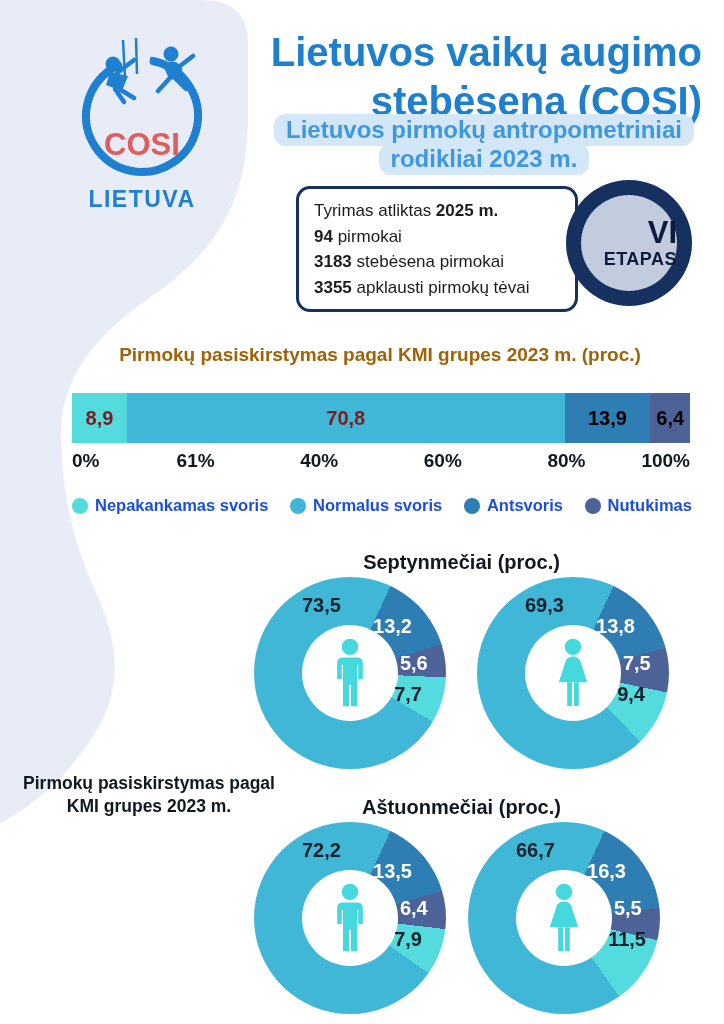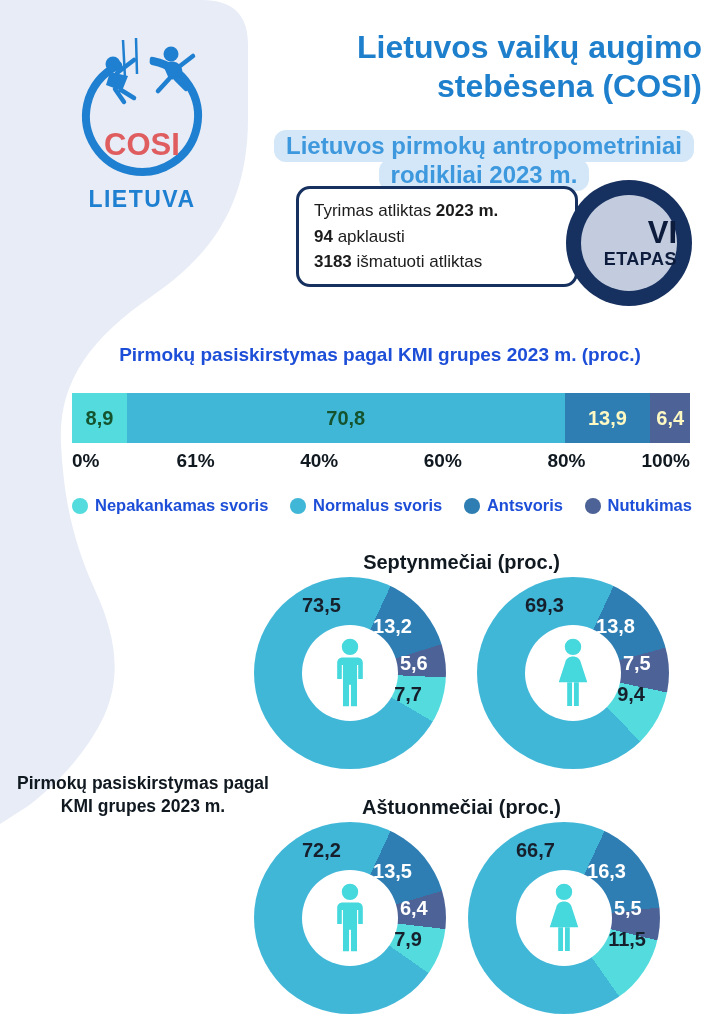--- a/index.html
+++ b/index.html
@@ -13,23 +13,23 @@
   
   .blob-svg { position:absolute; left:0; top:0; z-index:0; }
 
   
   .logo-wrap { left:60px; top:28px; width:164px; text-align:center; z-index:2; }
   .logo-country { font-size:23px; font-weight:bold; color:#1f7fd0; letter-spacing:1.5px; margin-top:2px; }
 
   
   .main-title {
     left:248px; top:28px; width:454px; text-align:right;
-    font-size:32px; line-height:1.22; font-weight:bold; color:#1e7fcc; z-index:2;
-  }
-  .subtitle { left:258px; top:114px; width:452px; text-align:center; z-index:2;margin-top:16px; }
+    font-size:40px; line-height:1.22; font-weight:bold; color:#1e7fcc; z-index:2;
+  }
+  .subtitle { left:258px; top:114px; width:452px; text-align:center; z-index:2; }
   .subtitle .pill {
     display:inline-block; background:#d3e7f8; color:#3d98dd;
     font-size:24px; font-weight:bold; border-radius:12px; padding:1px 12px; line-height:1.25;
   }
   .subtitle .row2 { margin-top:-3px; }
 
   
   .info-box {
     left:296px; top:186px; width:282px;
     background:#fff; border:3.5px solid #16305f; border-radius:14px;
@@ -40,43 +40,43 @@
   
   .badge { left:566px; top:180px; width:126px; height:126px; border-radius:50%; background:#16305f; z-index:3; }
   .badge-inner {
     position:absolute; inset:15px; border-radius:50%; background:#c2ccde;
     display:flex; flex-direction:column; align-items:flex-end; justify-content:center; gap:1px;
   }
   .badge-stage { font-size:31px; font-weight:bold; color:#0d1b3d; line-height:1; }
   .badge-label { font-size:18px; font-weight:bold; color:#0d1b3d; letter-spacing:.5px; }
 
   
-  .bar-title { left:70px; top:344px; width:620px; text-align:center; font-size:19px; font-weight:bold; color:#1d4ed8; z-index:2; }
+  .bar-title { left:70px; top:344px; width:620px; text-align:center; font-size:19px; font-weight:bold; color:#a16207; z-index:2; }
   .bar { left:72px; top:393px; width:618px; height:50px; display:flex; z-index:2; }
   .bar-seg { height:100%; display:flex; align-items:center; justify-content:center; }
-  .bar-label { font-size:20px; font-weight:bold; color:#14532d; }
-  .bar-seg.light .bar-label { color:#fef9c3; }
+  .bar-label { font-size:20px; font-weight:bold; color:#7f1d1d; }
+  .bar-seg.light .bar-label { color:#000000; }
   .axis { left:72px; top:450px; width:618px; height:24px; z-index:2; }
   .tick { position:absolute; font-size:19px; font-weight:bold; color:#101820; white-space:nowrap; }
   .tick.t0 { left:0; }
   .tick.t1 { left:20%; transform:translateX(-50%); }
   .tick.t2 { left:40%; transform:translateX(-50%); }
   .tick.t3 { left:60%; transform:translateX(-50%); }
   .tick.t4 { left:80%; transform:translateX(-50%); }
   .tick.t5 { left:100%; transform:translateX(-100%); }
 
   
   .legend { left:72px; top:496px; width:620px; display:flex; justify-content:space-between; z-index:2; }
   .legend-item { display:flex; align-items:center; gap:7px; }
   .dot { width:16px; height:16px; border-radius:50%; flex:0 0 auto; }
   .legend-label { font-size:16.5px; font-weight:bold; color:#1d4ed8; white-space:nowrap; }
 
   
   .group-title { width:415px; text-align:center; font-size:20px; font-weight:bold; color:#101820; z-index:2; }
-  .side-label { left:0; top:772px; width:286px; text-align:center; font-size:17.5px; font-weight:bold; color:#101820; line-height:1.3; z-index:2; }
+  .side-label { left:6px; top:772px; width:286px; text-align:center; font-size:17.5px; font-weight:bold; color:#101820; line-height:1.3; z-index:2; }
 
   .donut { position:absolute; width:192px; height:192px; z-index:2; }
   .donut-ring { position:absolute; inset:0; border-radius:50%; }
   .donut-hole { position:absolute; inset:48px; background:#fff; border-radius:50%;
                 display:flex; align-items:center; justify-content:center; }
   .person-svg { display:block; }
   .dv { position:absolute; font-size:20px; font-weight:bold; color:#16202c; white-space:nowrap; }
   .dv-normal { left:25%; top:9%; }
   .dv-over   { left:62%; top:20%; color:#fff; }
   .dv-obese  { left:76%; top:39%; color:#fff; }
@@ -116,23 +116,24 @@
     <div>Lietuvos vaikų augimo</div>
     <div>stebėsena (COSI)</div>
   </div>
 
   <div class="abs subtitle">
     <div><span class="pill">Lietuvos pirmokų antropometriniai</span></div>
     <div class="row2"><span class="pill">rodikliai 2023 m.</span></div>
   </div>
 
   <div class="abs info-box">
-    <div><span>Tyrimas atliktas </span><b>2023 m.</b></div>
-    <div><b>94</b><span> apklausti</span></div>
-    <div><b>3183</b><span> išmatuoti atliktas</span></div>
+    <div><span>Tyrimas atliktas </span><b>2025 m.</b></div>
+    <div><b>94</b><span> pirmokai</span></div>
+    <div><b>3183</b><span> stebėsena pirmokai</span></div>
+    <div><b>3355</b><span> apklausti pirmokų tėvai</span></div>
   </div>
 
   <div class="abs badge">
     <div class="badge-inner">
       <div class="badge-stage">VI</div>
       <div class="badge-label">ETAPAS</div>
     </div>
   </div>
 
   <div class="abs bar-title">Pirmokų pasiskirstymas pagal KMI grupes 2023 m.  (proc.)</div>

